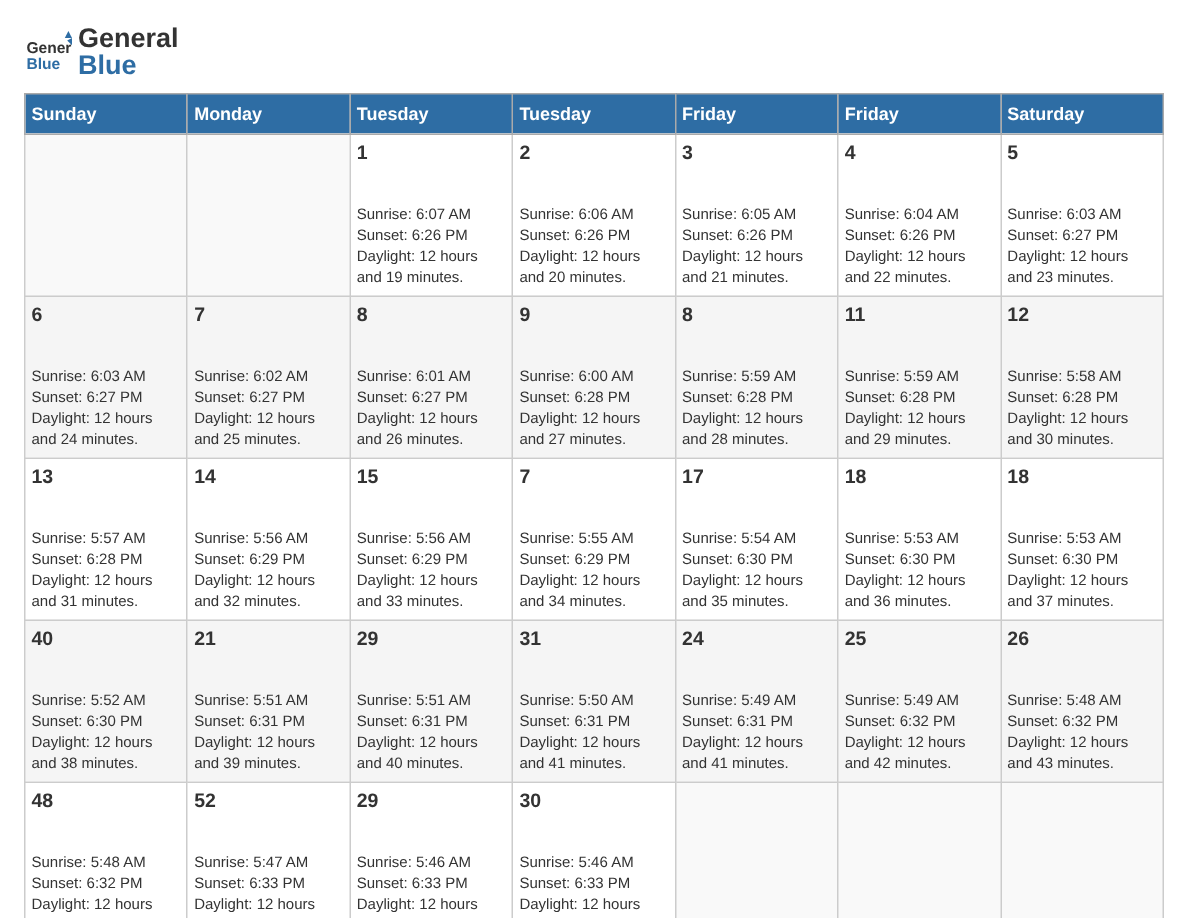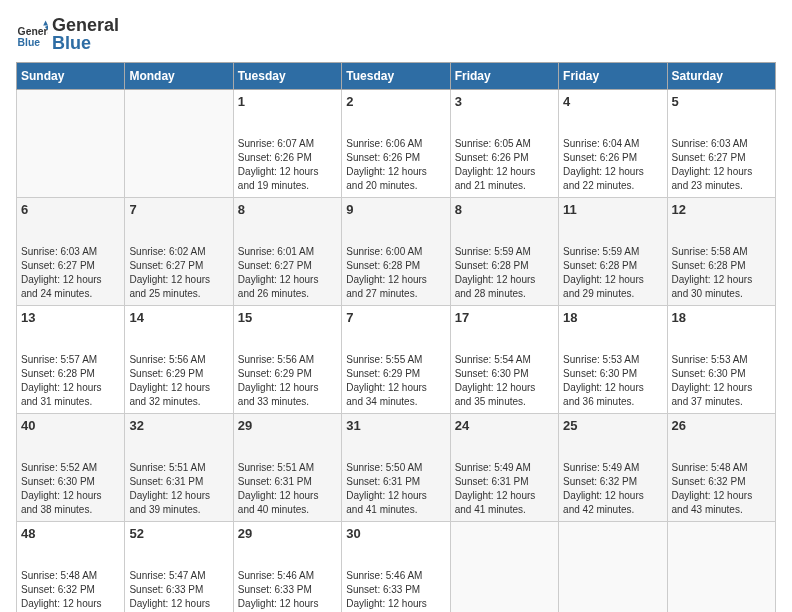--- a/index.html
+++ b/index.html
@@ -200,21 +200,21 @@
           <span class="day-num">18</span>
           <div class="day-detail">Sunrise: 5:53 AM<br>Sunset: 6:30 PM<br>Daylight: 12 hours and 37 minutes.</div>
         </td>
       </tr>
       <tr class="row-even">
         <td>
           <span class="day-num">40</span>
           <div class="day-detail">Sunrise: 5:52 AM<br>Sunset: 6:30 PM<br>Daylight: 12 hours and 38 minutes.</div>
         </td>
         <td>
-          <span class="day-num">32</span>
+          <span class="day-num">21</span>
           <div class="day-detail">Sunrise: 5:51 AM<br>Sunset: 6:31 PM<br>Daylight: 12 hours and 39 minutes.</div>
         </td>
         <td>
           <span class="day-num">29</span>
           <div class="day-detail">Sunrise: 5:51 AM<br>Sunset: 6:31 PM<br>Daylight: 12 hours and 40 minutes.</div>
         </td>
         <td>
           <span class="day-num">31</span>
           <div class="day-detail">Sunrise: 5:50 AM<br>Sunset: 6:31 PM<br>Daylight: 12 hours and 41 minutes.</div>
         </td>

